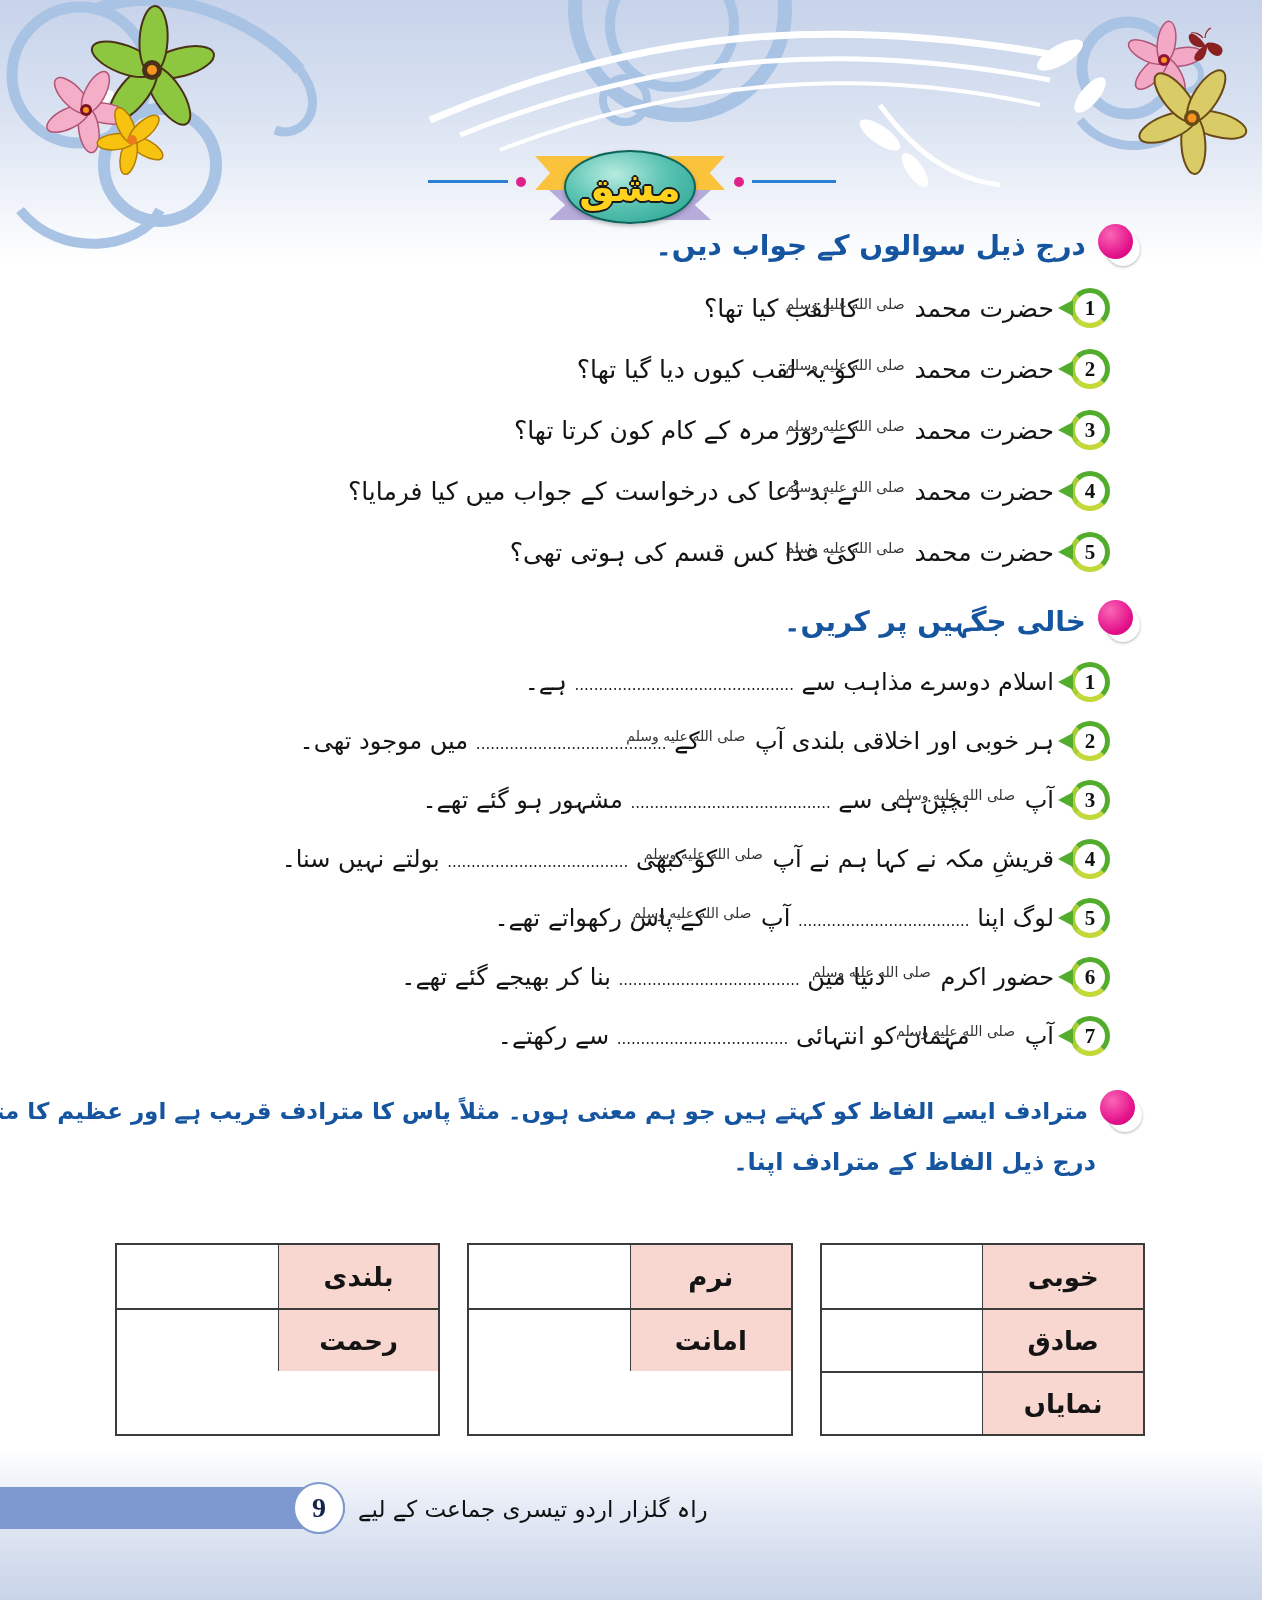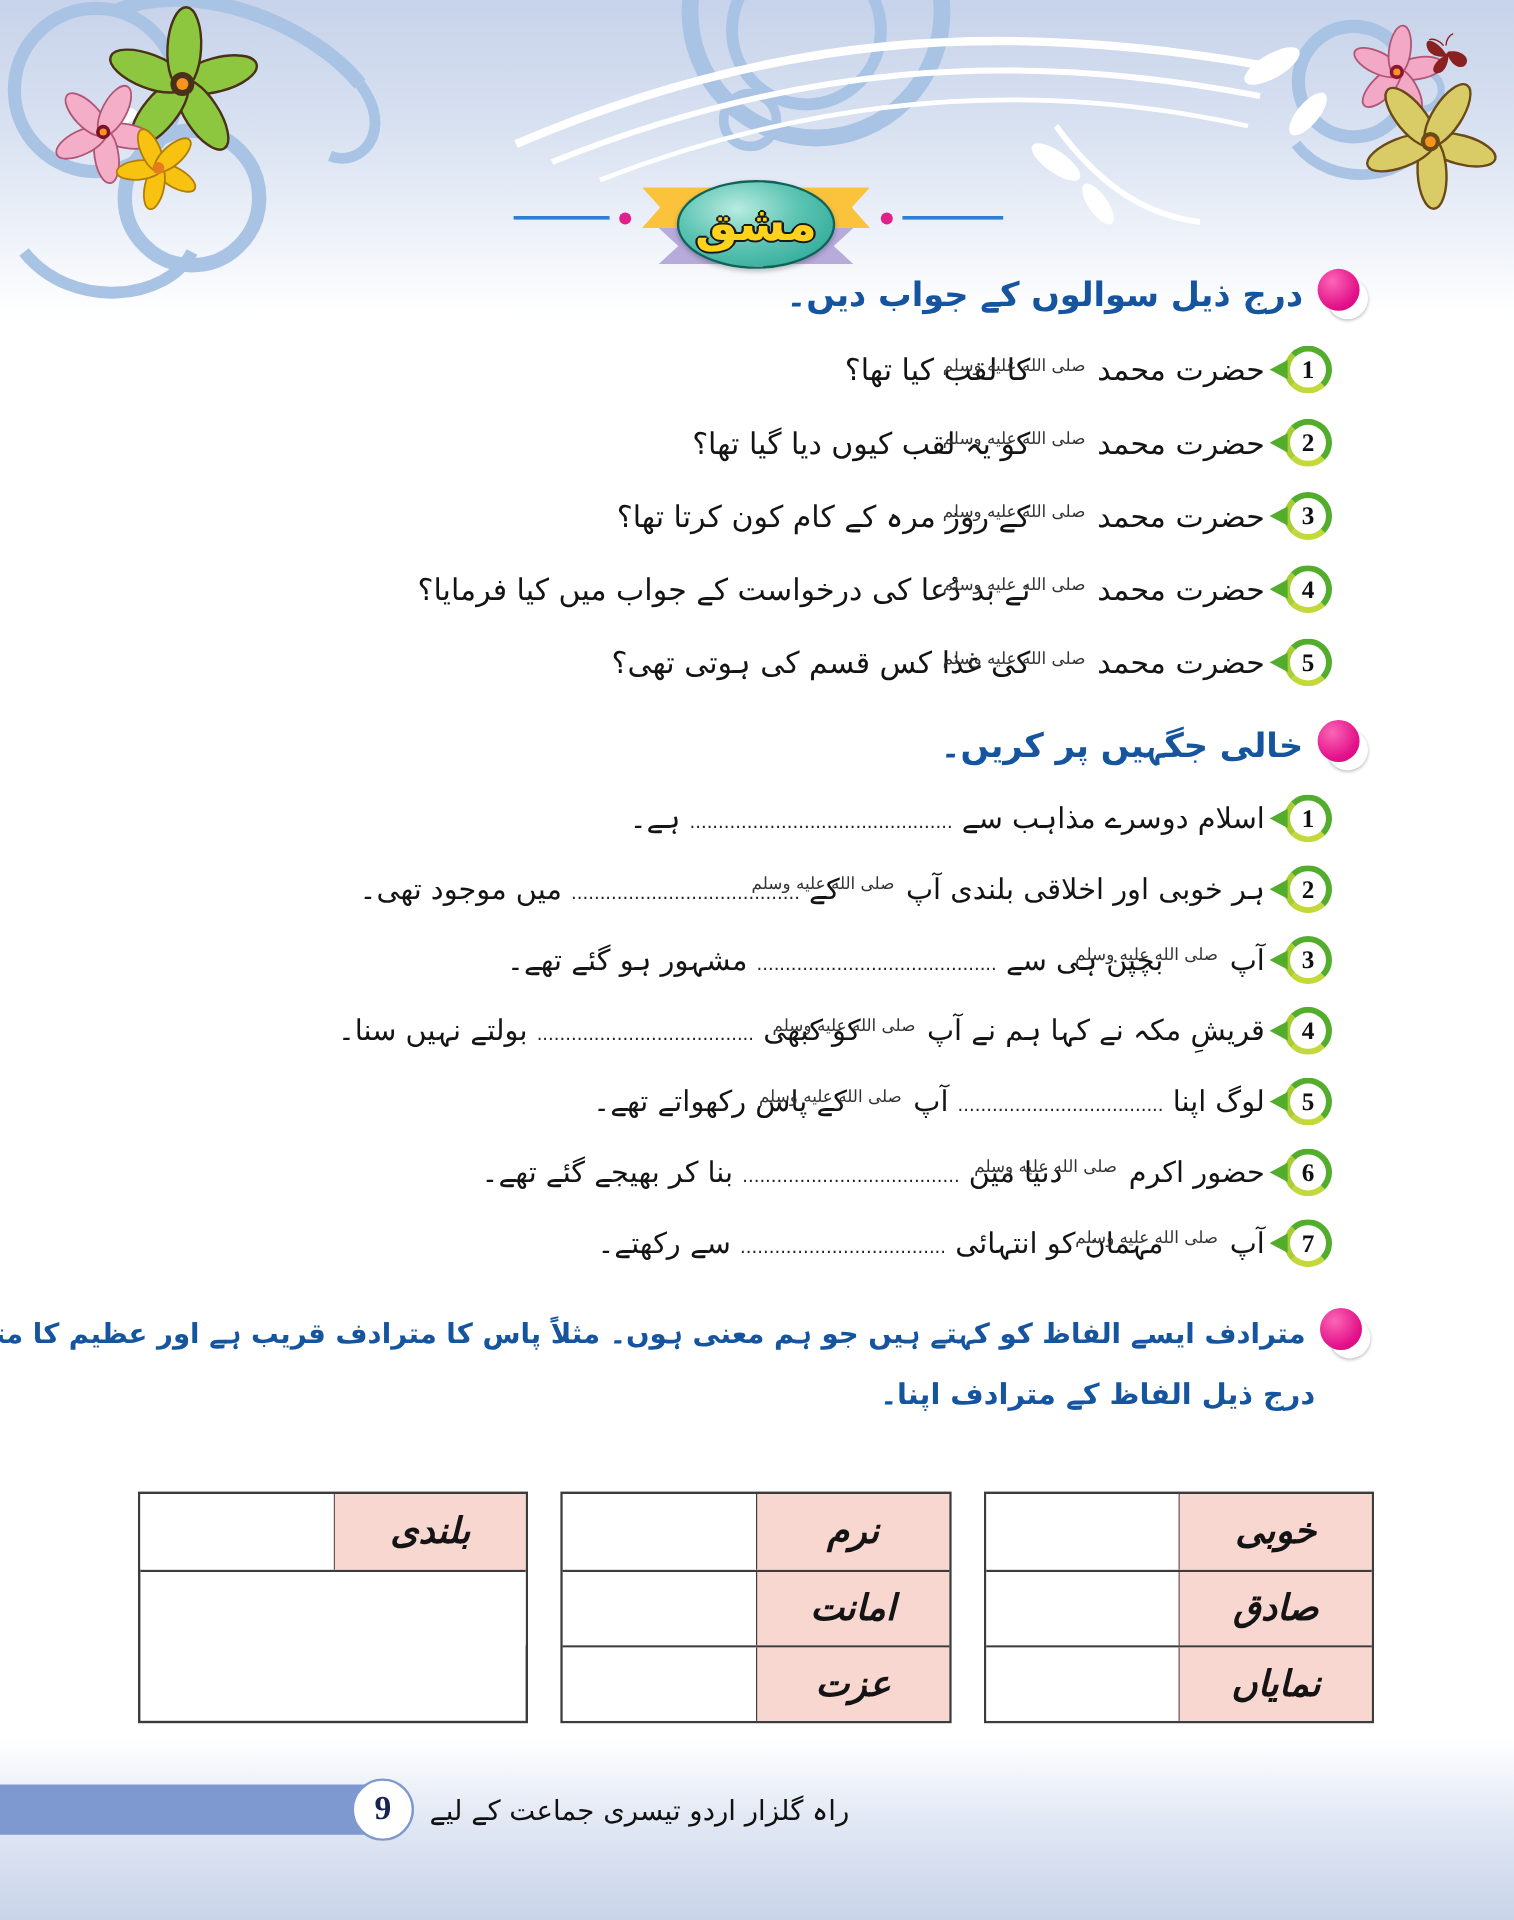--- a/index.html
+++ b/index.html
@@ -63,21 +63,21 @@
   .syn-row1 { display:flex; direction:rtl; align-items:center; gap:12px; font-size:23px; white-space:nowrap; }
   .syn-row2 { font-size:24px; margin:16px 46px 0 0; }
 
   
   .syn-table { position:absolute; top:1243px; left:115px; width:1030px; display:flex;
     direction:rtl; gap:27px; }
   .tbl { flex:1; border:2px solid #3c3c3c; background:#fff; }
   .trow { display:flex; direction:rtl; height:63px; border-top:2px solid #3c3c3c; }
   .trow:first-child { border-top:none; }
   .cell-word { width:50%; background:#f9d7d1; border-left:1.5px solid #3c3c3c;
-    display:flex; align-items:center; justify-content:center; font-size:30px; font-weight:bold; color:#141414;font-style:italic; }
+    display:flex; align-items:center; justify-content:center; font-size:26px; font-weight:bold; color:#141414; }
   .cell-empty { width:50%; background:#ffffff; }
 
   
   .footer-bar { position:absolute; top:1487px; left:0; width:345px; height:42px;
     background:#7e99cf; border-radius:0 22px 22px 0; }
   .page-circle { position:absolute; top:1482px; left:293px; width:52px; height:52px; background:#ffffff;
     border:2px solid #7e99cf; border-radius:50%; display:flex; align-items:center; justify-content:center;
     font-family:"Liberation Serif", serif; font-size:28px; font-weight:bold; color:#16244f; }
   .footer-text { position:absolute; top:1496px; left:358px; direction:rtl; font-size:23px; color:#111;
     white-space:nowrap; }
@@ -294,31 +294,28 @@
   </div>
   <div class="tbl">
     <div class="trow">
       <div class="cell-word">نرم</div>
       <div class="cell-empty"></div>
     </div>
     <div class="trow">
       <div class="cell-word">امانت</div>
       <div class="cell-empty"></div>
     </div>
-    <div class="trow">
-      <div class="cell-word">عزت</div>
-      <div class="cell-empty"></div>
-    </div>
   </div>
   <div class="tbl">
     <div class="trow">
       <div class="cell-word">بلندی</div>
       <div class="cell-empty"></div>
     </div>
     <div class="trow">
+      <div class="cell-word">رحمت</div>
       <div class="cell-empty"></div>
     </div>
   </div>
 </div>
 
 <div class="footer-bar"></div>
 <div class="page-circle">9</div>
 <div class="footer-text">راہ گلزار اردو تیسری جماعت کے لیے</div>
 
 </body></html>

